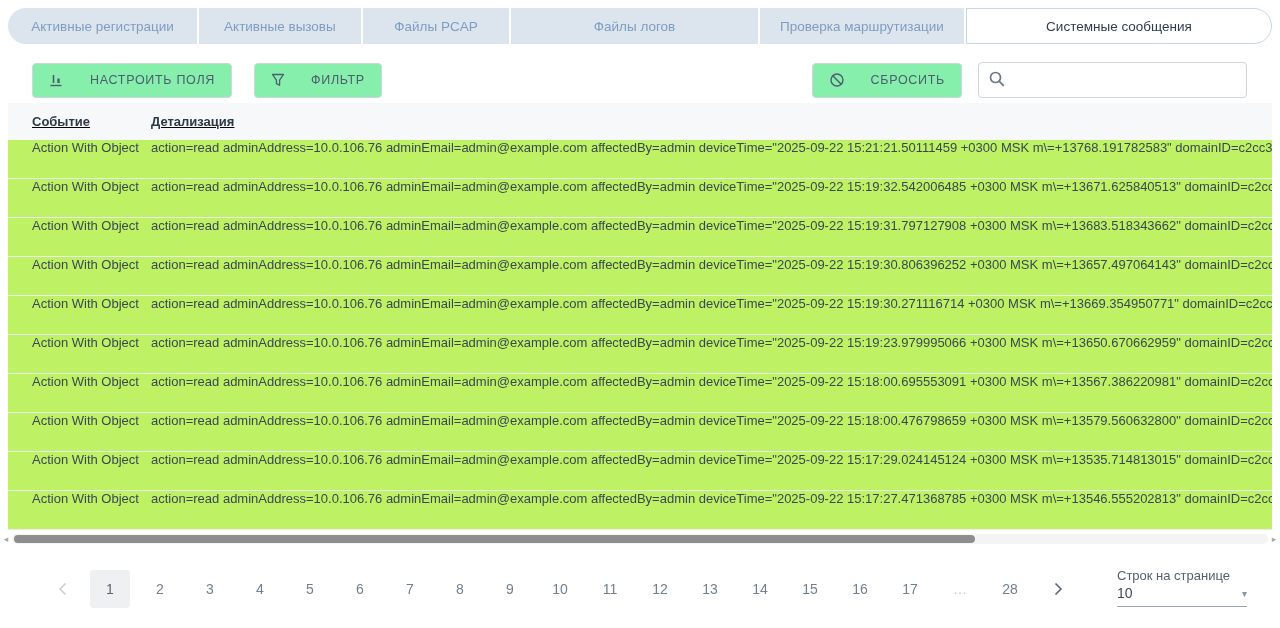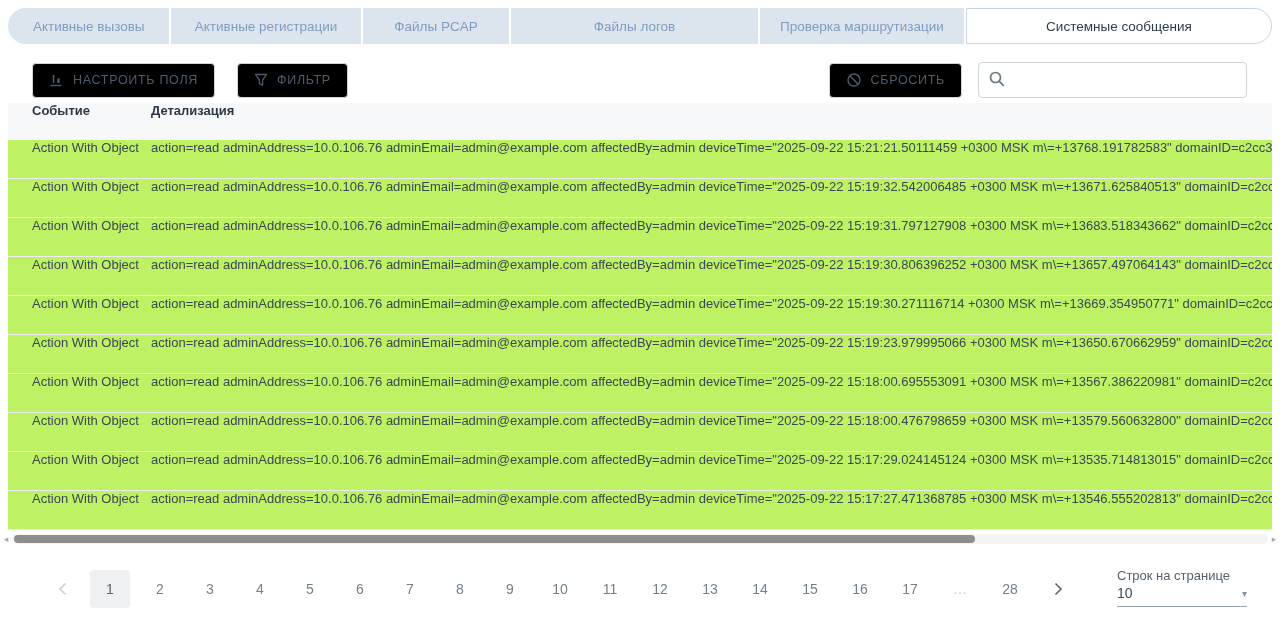--- a/index.html
+++ b/index.html
@@ -13,36 +13,36 @@
          background:#dce5ee; color:#7f9dc1; font-size:13.5px; cursor:pointer;
          white-space:nowrap; }
   .tab:first-child { border-radius:18px 0 0 18px; }
   .tab:last-child  { border-radius:0 18px 18px 0; }
   .tab.active { background:#fff; color:#2f3d4d;
                 border:1px solid #c6d6e6; }
 
   
   .toolbar { position:absolute; left:32px; top:61px; width:1215px; height:38px;
              display:flex; align-items:center; }
-  .btn { display:inline-flex; align-items:center; gap:9px; height:35px;
-         background:#000000; border:1px solid #cfd6dc; border-radius:4px;
+  .btn { display:inline-flex; align-items:center; gap:26px; height:35px;
+         background:#86efac; border:1px solid #cfd6dc; border-radius:4px;
          color:#4c5d6e; font-size:12.5px; letter-spacing:0.7px;
          padding:0 16px; cursor:pointer; font-family:inherit; white-space:nowrap; }
   .btn svg { flex:0 0 auto; }
   .btn + .btn { margin-left:22px; }
   .btn.reset { margin-left:auto; }
   .searchbox { position:relative; margin-left:16px; width:269px; height:36px; }
   .searchbox input { width:100%; height:100%; border:1px solid #cfd6dc;
                      border-radius:4px; padding:0 10px 0 36px; font-size:13px;
                      color:#3b4754; outline:none; font-family:inherit; }
   .searchbox .mag { position:absolute; left:10px; top:8px; }
 
   
   .table { position:absolute; left:8px; top:103px; width:1264px; }
-  .thead { display:flex; height:37px; align-items:flex-start; background:#f7f8f9; }
+  .thead { display:flex; height:37px; align-items:center; background:#f7f8f9;text-decoration:underline; }
   .th { font-size:13px; font-weight:bold; color:#2e3946; white-space:nowrap; }
   .tr { display:flex; height:39px; align-items:flex-start; background:#bef264;
         border-bottom:1px solid #ebedf0; overflow:hidden; }
   .td { font-size:13px; color:#3b4754; white-space:nowrap; overflow:hidden; }
   .col-event   { flex:0 0 131px; padding-left:24px; }
   .col-details { flex:1 1 auto; overflow:hidden;margin-left:12px; }
 
   
   .hscroll { position:absolute; left:0; top:531px; width:1280px; height:16px;
              display:flex; align-items:center; }
@@ -69,22 +69,22 @@
   .rpp-label { font-size:13px; color:#55606c; }
   .rpp-select { display:flex; align-items:center; justify-content:space-between;
                 margin-top:2px; cursor:pointer; }
   .rpp-value { font-size:14px; color:#3f4a56; }
   .caret { font-size:10px; color:#8795a5; }
 </style>
 </head>
 <body>
 
 <div class="tabbar">
+  <div class="tab" style="flex:191 0 0">Активные регистрации</div>
   <div class="tab" style="flex:163 0 0">Активные вызовы</div>
-  <div class="tab" style="flex:191 0 0">Активные регистрации</div>
   <div class="tab" style="flex:148 0 0">Файлы PCAP</div>
   <div class="tab" style="flex:249 0 0">Файлы логов</div>
   <div class="tab" style="flex:206 0 0">Проверка маршрутизации</div>
   <div class="tab active" style="flex:307 0 0">Системные сообщения</div>
 </div>
 
 <div class="toolbar">
   <button class="btn">
     <svg width="15" height="15" viewBox="0 0 15 15">
       <line x1="4.5" y1="2" x2="4.5" y2="10" stroke="#4c5d6e" stroke-width="1.6"></line>

